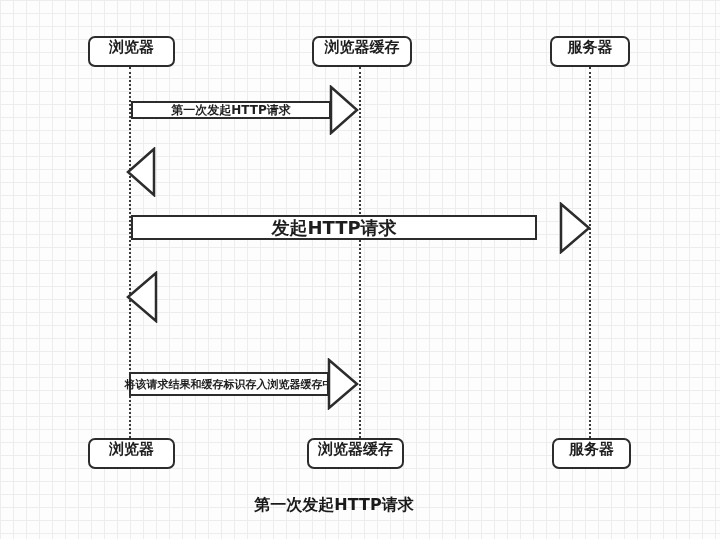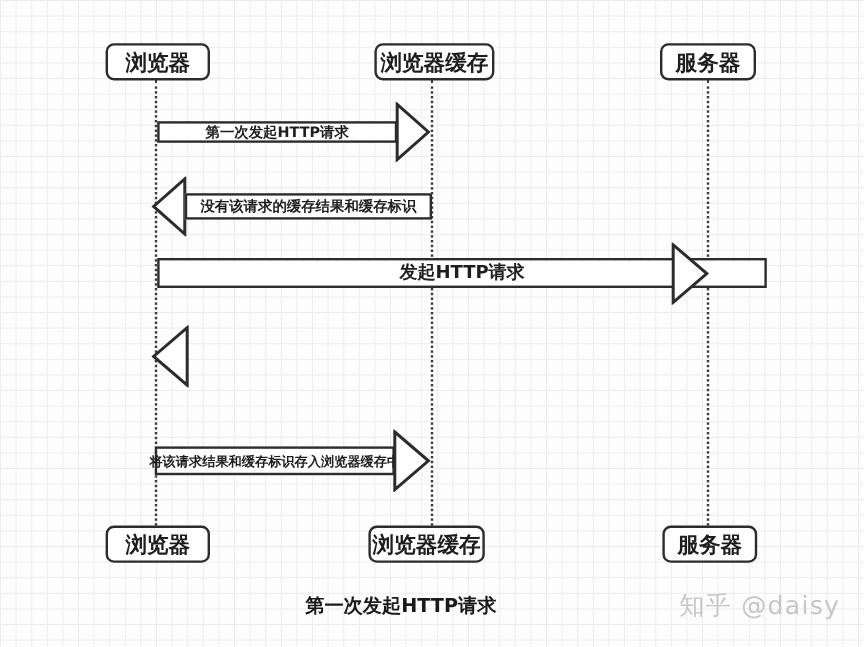--- a/index.html
+++ b/index.html
@@ -17,23 +17,22 @@
     background-size: 13px 13px;
   }
 
   .actor-box {
     position: absolute;
     box-sizing: border-box;
     background: #ffffff;
     border: 2px solid #2c2c2c;
     border-radius: 7px;
     display: flex;
-    align-items: center;
     justify-content: center;
-    font-size: 18px;
+    font-size: 15px;
     font-weight: bold;
     color: #1e1e1e;
     white-space: nowrap;
     z-index: 3;
   }
 
   .lifeline {
     position: absolute;
     width: 0;
     border-left: 2px dotted #3a3a3a;
@@ -104,25 +103,22 @@
   <div class="msg-body" style="left:131px;top:101px;width:200px;height:18px;font-size:12px;">
     <span>第一次发起HTTP请求</span>
   </div>
   <svg class="msg-head" style="left:329px;top:85px;" width="30" height="50" viewBox="0 0 30 50">
     <polygon points="2,2 28,25 2,48" fill="#ffffff" stroke="#2c2c2c" stroke-width="2.5" stroke-linejoin="miter"></polygon>
   </svg>
 
   <svg class="msg-head" style="left:126px;top:147px;" width="30" height="50" viewBox="0 0 30 50">
     <polygon points="28,2 2,25 28,48" fill="#ffffff" stroke="#2c2c2c" stroke-width="2.5" stroke-linejoin="miter"></polygon>
   </svg>
-  <div class="msg-body" style="left:154px;top:161px;width:206px;height:22px;font-size:12px;">
-    <span>没有该请求的缓存结果和缓存标识</span>
-  </div>
 
-  <div class="msg-body" style="left:131px;top:215px;width:508px;height:25px;font-size:15px;">
+  <div class="msg-body" style="left:131px;top:215px;width:406px;height:25px;font-size:18px;">
     <span>发起HTTP请求</span>
   </div>
   <svg class="msg-head" style="left:559px;top:202px;" width="32" height="52" viewBox="0 0 32 52">
     <polygon points="2,2 30,26 2,50" fill="#ffffff" stroke="#2c2c2c" stroke-width="2.5" stroke-linejoin="miter"></polygon>
   </svg>
 
   <svg class="msg-head" style="left:126px;top:271px;" width="32" height="52" viewBox="0 0 32 52">
     <polygon points="30,2 2,26 30,50" fill="#ffffff" stroke="#2c2c2c" stroke-width="2.5" stroke-linejoin="miter"></polygon>
   </svg>
 
@@ -138,15 +134,14 @@
   </div>
   <div class="actor-box" style="left:307px;top:438px;width:97px;height:31px;">
     <span>浏览器缓存</span>
   </div>
   <div class="actor-box" style="left:552px;top:438px;width:79px;height:31px;">
     <span>服务器</span>
   </div>
 
   <div class="caption">第一次发起HTTP请求</div>
 
-  <div class="watermark">知乎 @daisy</div>
 
 </div>
 
 </body></html>

